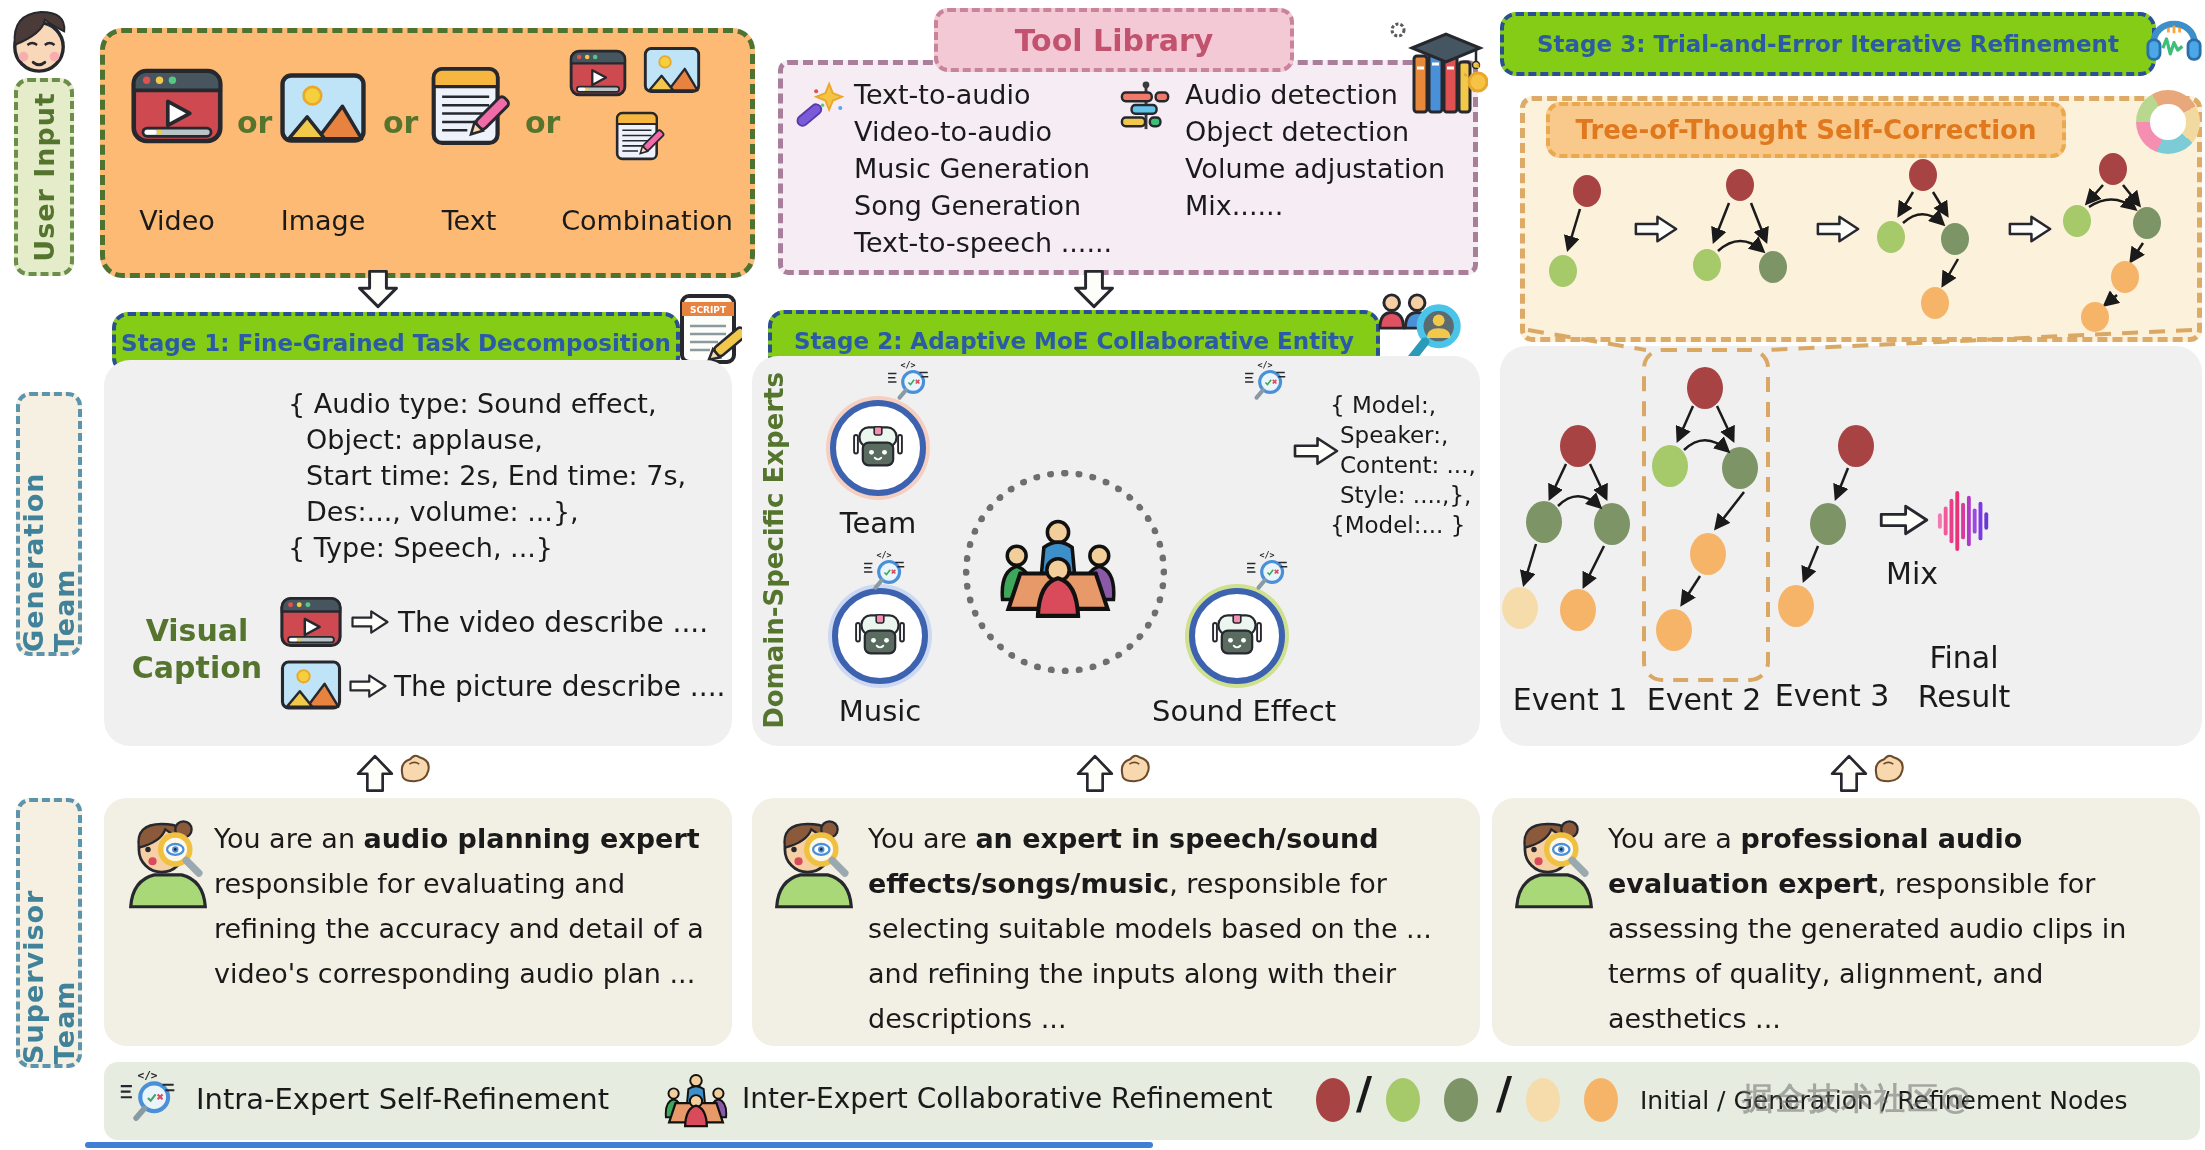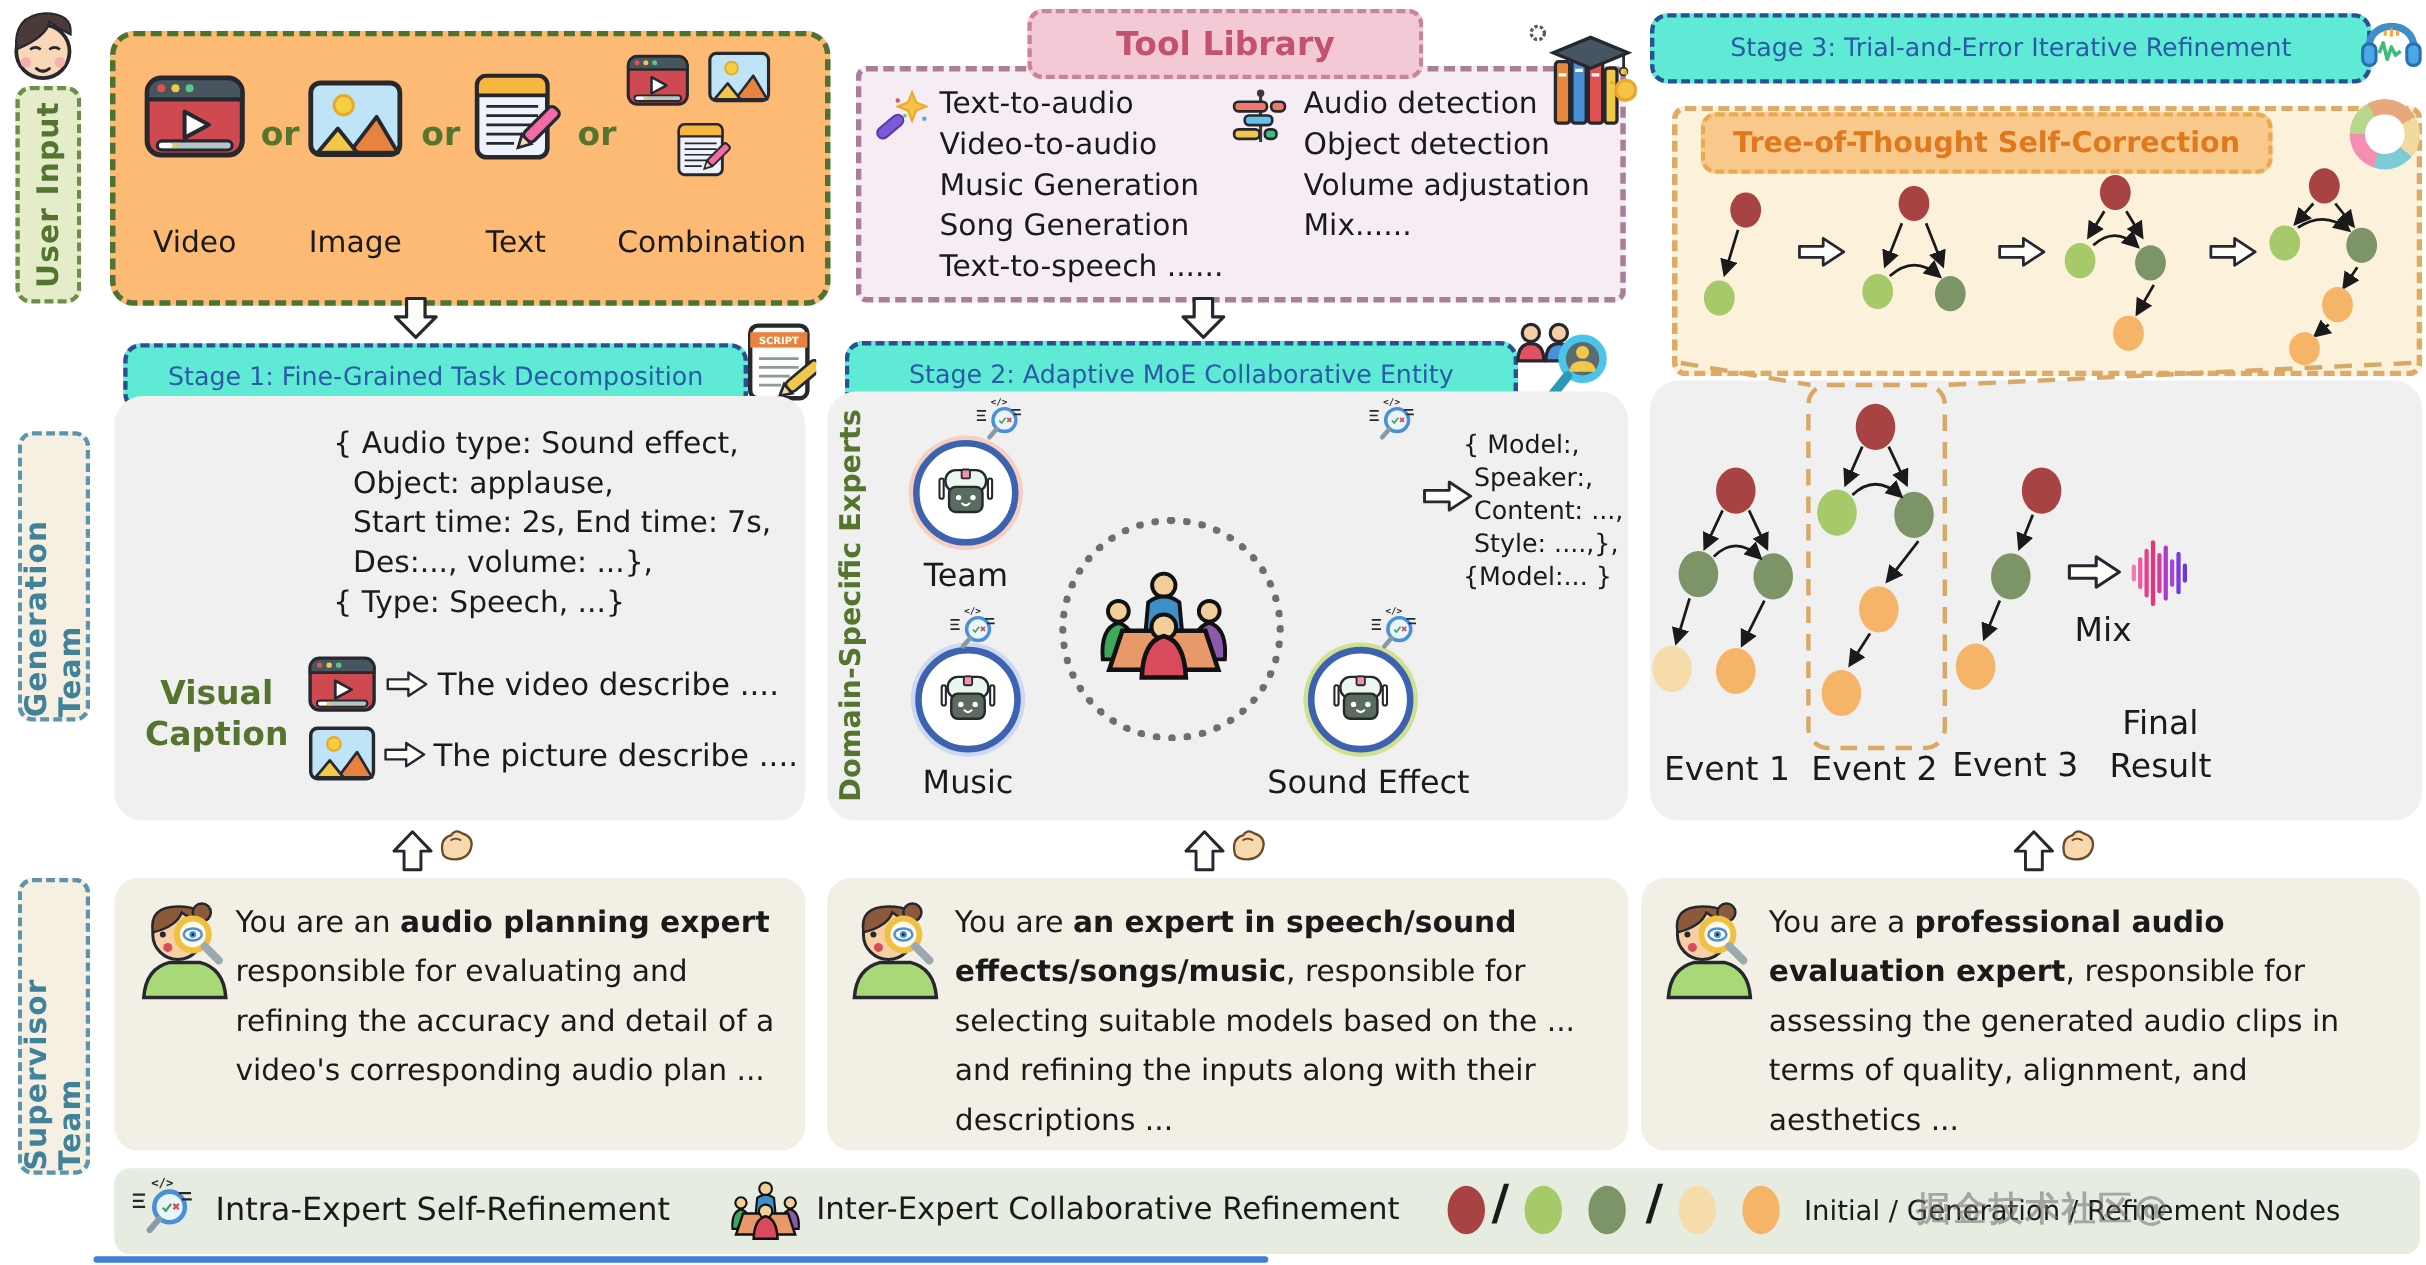--- a/index.html
+++ b/index.html
@@ -10,22 +10,22 @@
 
   
   .user-box{background:#fdba74;border:5px dashed #4d7232;border-radius:22px;}
   .tool-box{background:#f6ecf3;border:5px dashed #a87e9a;border-radius:10px;}
   .tot-box{background:#fcf1da;border:5px dashed #ddab67;border-radius:12px;}
   .panel{background:#f0f0f1;border-radius:26px;}
   .supbox{background:#f2efe4;border-radius:22px;}
   .legendbar{background:#e6ecdf;border-radius:14px;}
 
   
-  .stitle{position:absolute;background:#5eead4;border:4px dashed #2a4f92;border-radius:16px;
-          color:var(--stage-blue,#2b5ba6);font-weight:400;font-size:23px;display:flex;
+  .stitle{position:absolute;background:#84cc16;border:4px dashed #2a4f92;border-radius:16px;
+          color:var(--stage-blue,#2b5ba6);font-weight:700;font-size:23px;display:flex;
           align-items:center;justify-content:center;white-space:nowrap;}
   .tltitle{position:absolute;background:#f4c9d6;border:4px dashed #c9849c;border-radius:14px;
           color:var(--title-pink,#c2526e);font-weight:700;font-size:30px;display:flex;
           align-items:center;justify-content:center;}
   .tottitle{position:absolute;background:#f9c98c;border:4px dashed #eaa94e;border-radius:14px;
           color:var(--tot-orange,#e0781e);font-weight:700;font-size:26px;display:flex;
           align-items:center;justify-content:center;white-space:nowrap;text-align:center;}
 
   
   .vtab{position:absolute;display:flex;align-items:center;justify-content:center;border-radius:14px;}
@@ -35,21 +35,21 @@
   .vlabel{position:absolute;display:flex;align-items:center;justify-content:center;}
   .vlabel span{writing-mode:vertical-rl;transform:rotate(180deg);font-weight:700;font-size:26px;
                color:var(--label-green,#55752f);}
 
   
   .orlbl{position:absolute;color:var(--label-green,#55752f);font-weight:700;font-size:30px;}
   .itemlbl{position:absolute;text-align:center;font-size:27px;}
   .toollist{position:absolute;font-size:27px;line-height:37px;}
   .glabel{position:absolute;color:var(--label-green,#55752f);font-weight:600;font-size:30px;
           text-align:center;line-height:37px;}
-  .code{position:absolute;font-size:27px;line-height:36px;margin-left:15px;}
+  .code{position:absolute;font-size:27px;line-height:36px;}
   .code .ind{padding-left:18px;}
   .code2{position:absolute;font-size:23px;line-height:30px;}
   .code2 .ind{padding-left:10px;}
   .caption{position:absolute;font-size:28px;}
   .explbl{margin-top:6px;font-size:29px;white-space:nowrap;}
   .evlbl{position:absolute;font-size:30px;text-align:center;}
   .suptext{position:absolute;font-size:27px;line-height:45px;}
   .suptext b{font-weight:700;}
   .legtext{position:absolute;font-size:29px;font-weight:500;}
   .nodestext{position:absolute;font-size:25px;font-weight:500;}

